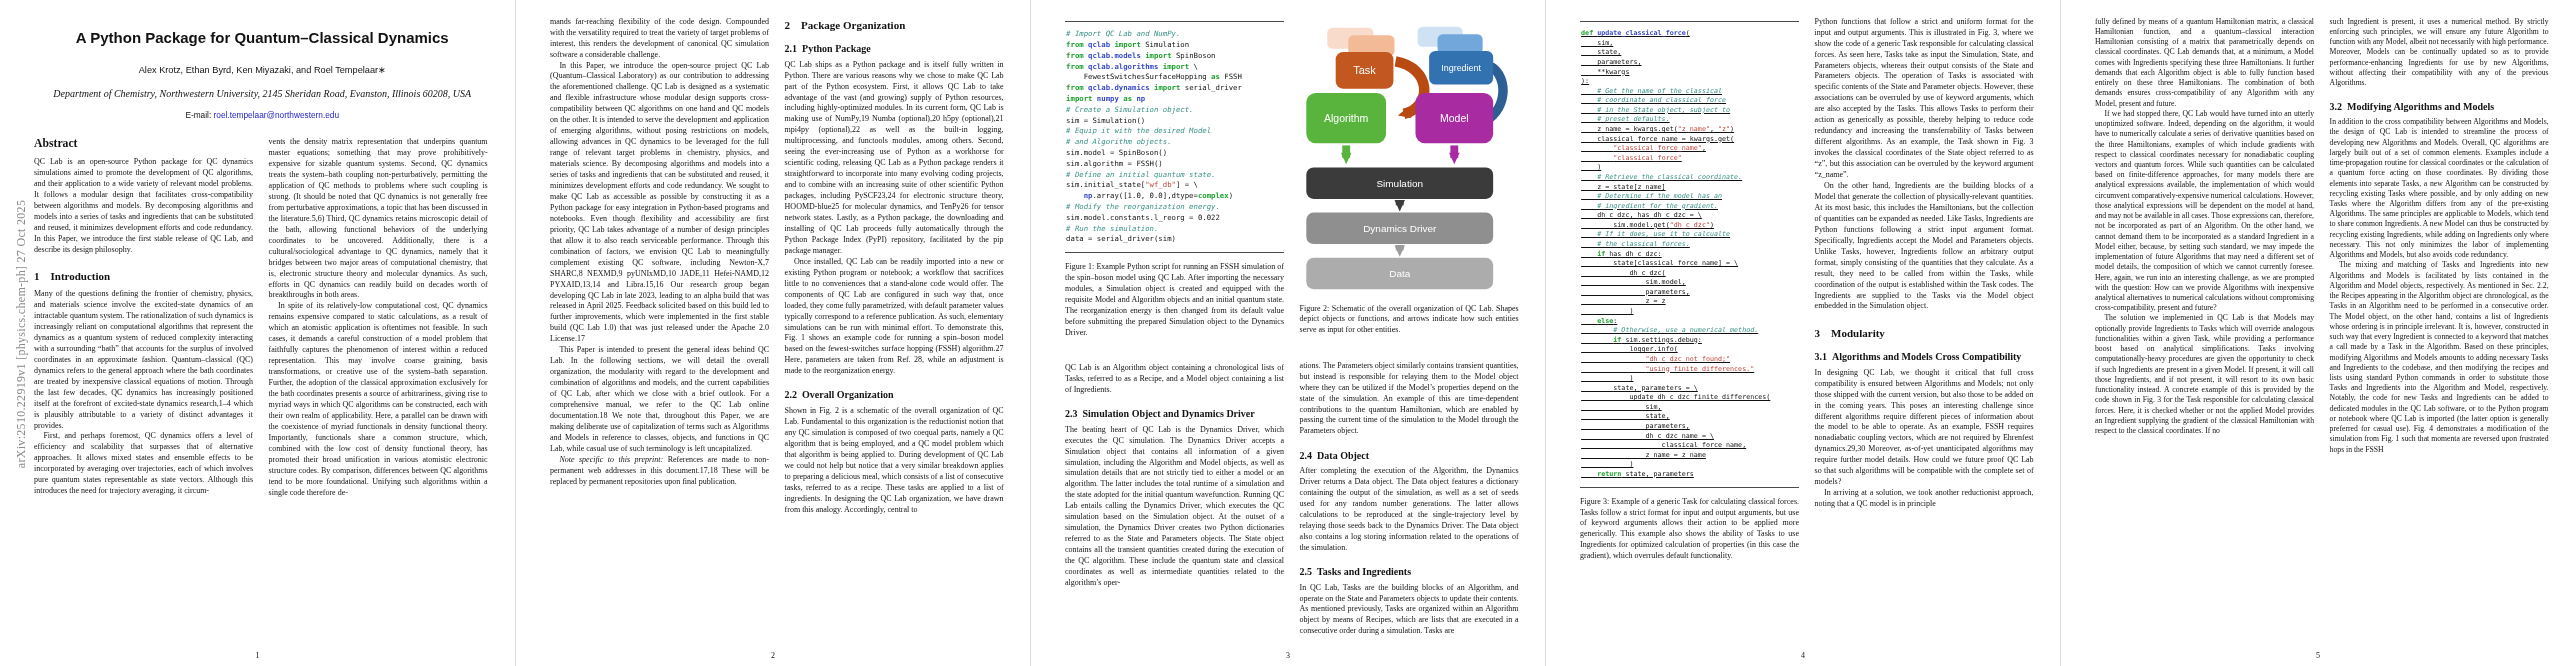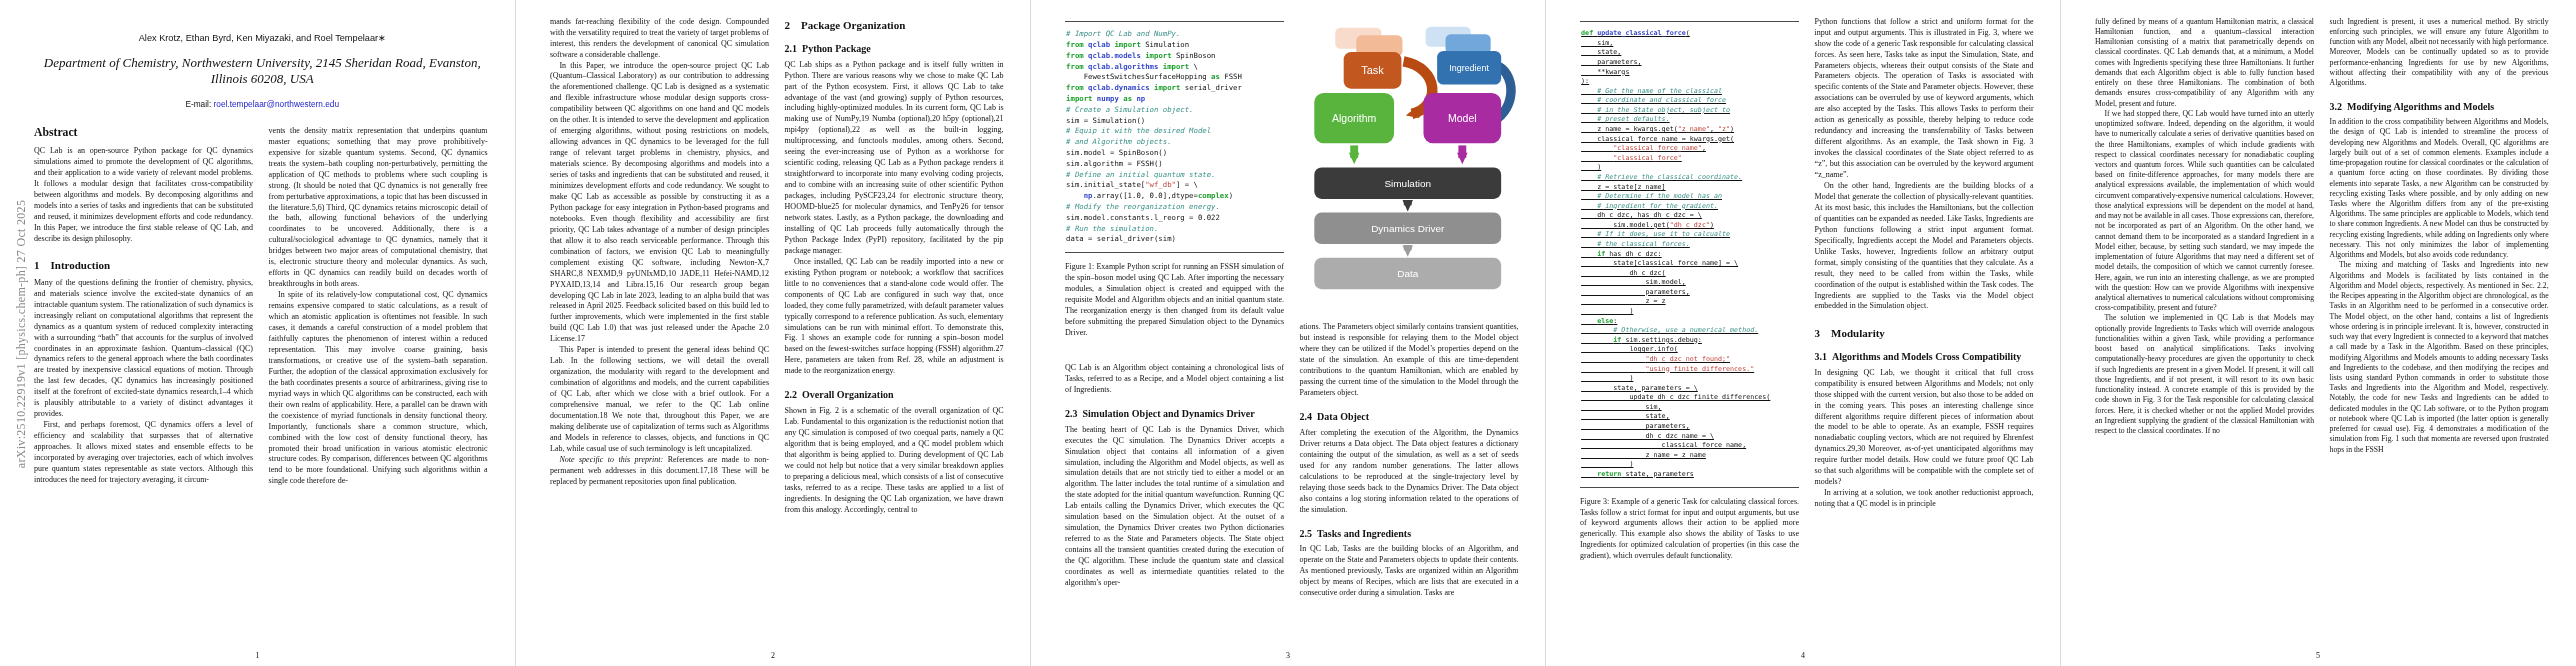--- a/index.html
+++ b/index.html
@@ -16,52 +16,53 @@
   .p5 .para { font-size:7.7px; line-height:1.33; }
 
   .h1 { font-size:11px; font-weight:bold; margin:14.5px 0 6.7px 0; white-space:pre-wrap; }
   .h2 { font-size:10px; font-weight:bold; margin:12.2px 0 5.6px 0; white-space:pre-wrap; }
   .h1.first, .h2.first { margin-top:2.2px; }
   .absh { font-size:11.7px; font-weight:bold; margin:0 0 7.2px 0; }
 
   .tblock { text-align:center; font-family:"Liberation Sans", sans-serif; margin:9px 0 16.7px 0; }
   .title { font-size:15px; font-weight:bold; line-height:1.55; }
   .authors { font-size:9.2px; margin-top:15px; }
-  .affil { font-family:"Liberation Serif", serif; font-style:italic; font-size:13px; margin-top:12.8px; }
+  .affil { font-family:"Liberation Serif", serif; font-style:italic; font-size:10px; margin-top:12.8px; }
   .email { font-size:8.3px; margin-top:11.7px; }
   .email .lnk { color:#2323cd; text-decoration:none; }
 
   .arxiv { position:absolute; left:20.6px; top:50%; transform:translate(-50%,-50%) rotate(-90deg);
            white-space:nowrap; color:#8a8a8a; font-size:12px; letter-spacing:0.3px; }
 
   .pageno { position:absolute; bottom:6.7px; left:0; right:0; text-align:center; font-size:8px; }
 
   .codefig { border-top:0.9px solid #4a4a4a; border-bottom:0.9px solid #4a4a4a;
              padding:7.2px 0 7.2px 1.1px; margin:4.4px 0 9px 0; }
   .cl { font-family:"DejaVu Sans Mono", monospace; font-size:7.3px; line-height:1.48; white-space:pre; }
   .fig3code .cl { font-size:6.7px; line-height:1.43;text-decoration:underline; }
   .kw { color:#1ca02c; font-weight:bold; }
   .nm { color:#3749c9; font-weight:bold; }
   .st { color:#c0453c; }
   .cm { color:#3a9188; font-style:italic; }
 
   .cap { font-size:8px; text-align:justify; line-height:1.36; margin:1.1px 0 0 0; }
   .frag { margin-top:24.5px; }
-  .figwrap { margin:3.3px 0 5.6px 0; text-align:right; }
+  .figwrap { margin:3.3px 0 5.6px 0; text-align:left; }
   svg text { font-family:"Liberation Sans", sans-serif; fill:#ffffff; }
 </style>
 </head>
 <body>
 
 <div class="paper">
 
   <div class="page">
     <div class="arxiv">arXiv:2510.22919v1  [physics.chem-ph]  27 Oct 2025</div>
     <div class="tblock">
       <div class="title">
+        <div>A Python Package for Quantum–Classical Dynamics</div>
       </div>
       <div class="authors">Alex Krotz, Ethan Byrd, Ken Miyazaki, and Roel Tempelaar∗</div>
       <div class="affil">Department of Chemistry, Northwestern University, 2145 Sheridan Road, Evanston, Illinois 60208, USA</div>
       <div class="email"><span>E-mail: </span><a href="#" class="lnk">roel.tempelaar@northwestern.edu</a></div>
     </div>
     <div class="cols">
       <div class="col">
         <div class="absh">Abstract</div>
         <p class="para">QC Lab is an open-source Python package for QC dynamics simulations aimed to promote the development of QC algorithms, and their application to a wide variety of relevant model problems. It follows a modular design that facilitates cross-compatibility between algorithms and models. By decomposing algorithms and models into a series of tasks and ingredients that can be substituted and reused, it minimizes development efforts and code redundancy. In this Paper, we introduce the first stable release of QC Lab, and describe its design philosophy.</p>
         <div class="h1">1 Introduction</div>
@@ -168,20 +169,21 @@
             <rect x="12" y="280" width="356" height="60" rx="14" fill="#3b3b3b"></rect>
             <text x="190" y="317" font-size="19" text-anchor="middle">Simulation</text>
             <line x1="190" y1="342" x2="190" y2="352" stroke="#3b3b3b" stroke-width="15" marker-end="url(#mD)"></line>
             <rect x="12" y="366" width="356" height="60" rx="14" fill="#8f8f8f"></rect>
             <text x="190" y="403" font-size="19" text-anchor="middle">Dynamics Driver</text>
             <line x1="190" y1="428" x2="190" y2="438" stroke="#9b9b9b" stroke-width="15" marker-end="url(#mGr)"></line>
             <rect x="12" y="452" width="356" height="60" rx="14" fill="#acacac"></rect>
             <text x="190" y="489" font-size="19" text-anchor="middle">Data</text>
           </svg>
         </div>
+        <p class="cap">Figure 2: Schematic of the overall organization of QC Lab. Shapes depict objects or functions, and arrows indicate how such entities serve as input for other entities.</p>
         <p class="para frag">ations. The Parameters object similarly contains transient quantities, but instead is responsible for relaying them to the Model object where they can be utilized if the Model’s properties depend on the state of the simulation. An example of this are time-dependent contributions to the quantum Hamiltonian, which are enabled by passing the current time of the simulation to the Model through the Parameters object.</p>
         <div class="h2">2.4 Data Object</div>
         <p class="para">After completing the execution of the Algorithm, the Dynamics Driver returns a Data object. The Data object features a dictionary containing the output of the simulation, as well as a set of seeds used for any random number generations. The latter allows calculations to be reproduced at the single-trajectory level by relaying those seeds back to the Dynamics Driver. The Data object also contains a log storing information related to the operations of the simulation.</p>
         <div class="h2">2.5 Tasks and Ingredients</div>
         <p class="para">In QC Lab, Tasks are the building blocks of an Algorithm, and operate on the State and Parameters objects to update their contents. As mentioned previously, Tasks are organized within an Algorithm object by means of Recipes, which are lists that are executed in a consecutive order during a simulation. Tasks are</p>
       </div>
     </div>
     <div class="pageno">3</div>
   </div>
 

